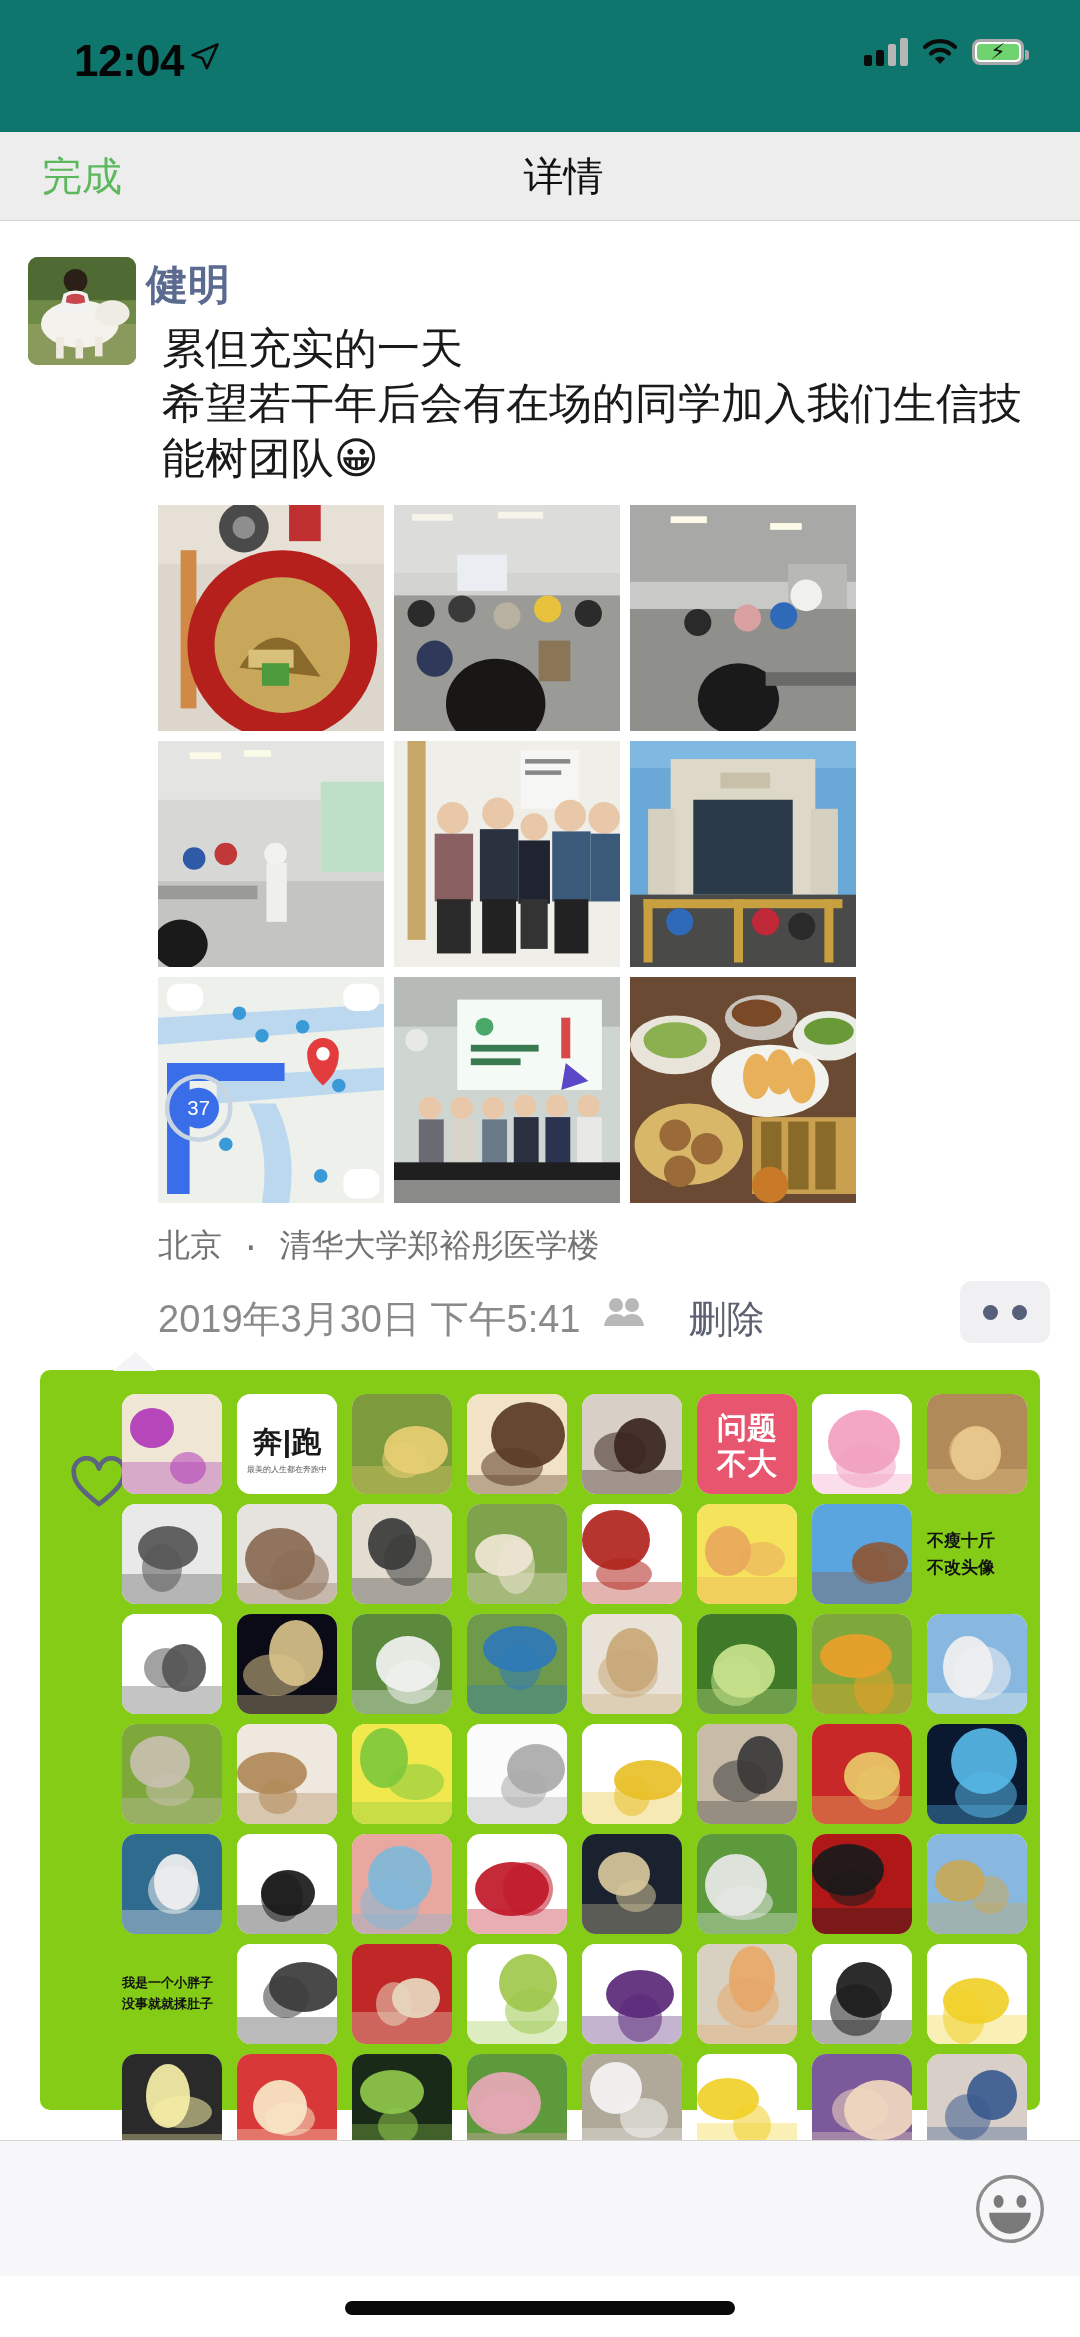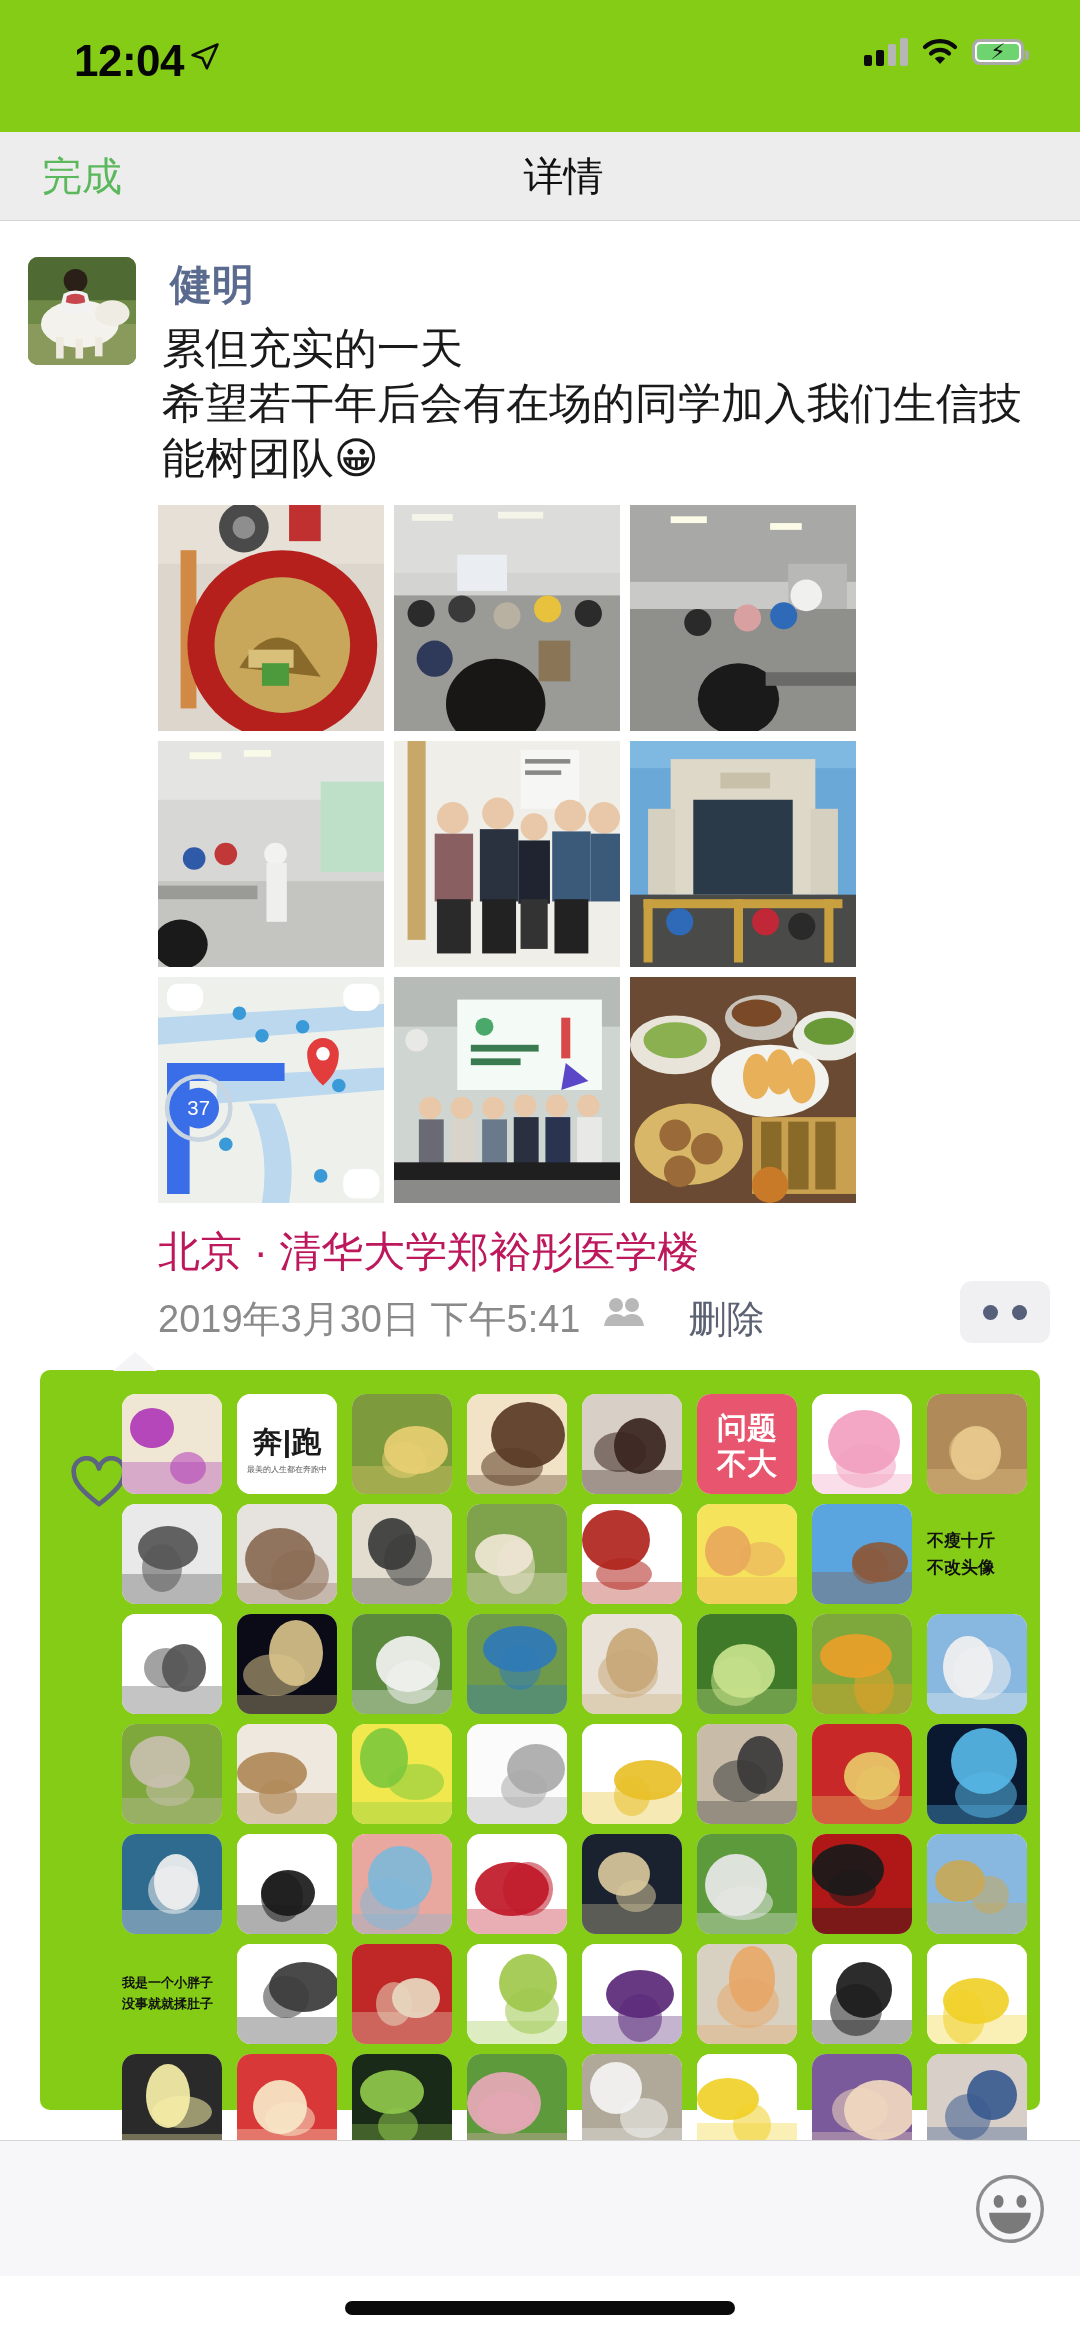--- a/index.html
+++ b/index.html
@@ -12,21 +12,21 @@
   #screen {
     position: relative;
     width: 1080px; height: 2337px;
     background: #ffffff;
   }
 
   
   .statusbar {
     position: absolute; top: 0; left: 0;
     width: 1080px; height: 132px;
-    background: #84cc16;
+    background: #0f766e;
   }
   .sb-time {
     position: absolute; left: 74px; top: 36px;
     font-size: 44px; font-weight: bold; color: #060606;
     letter-spacing: -0.5px;
   }
   .sb-loc {
     position: absolute; left: 190px; top: 42px;
     width: 30px; height: 30px;
   }
@@ -80,21 +80,21 @@
   
   .post { position: absolute; top: 221px; left: 0; width: 1080px; }
   .avatar {
     position: absolute; left: 28px; top: 36px;
     width: 108px; height: 108px; border-radius: 10px;
     overflow: hidden; background: #6f8a4f;
   }
   .avatar svg { display:block; width: 100%; height: 100%; }
 
   .username {
-    position: absolute; left: 170px; top: 36px;
+    position: absolute; left: 146px; top: 36px;
     font-size: 42px; color: #5b6a8f; font-weight: bold;
   }
   .posttext {
     position: absolute; left: 162px; top: 100px; width: 884px;
     font-size: 43px; line-height: 1.28; color: #1a1a1a;
     white-space: pre-wrap; word-break: break-all;
   }
 
   
   .imggrid {
@@ -103,21 +103,21 @@
     display: grid;
     grid-template-columns: repeat(3, 226px);
     grid-template-rows: repeat(3, 226px);
     gap: 10px;
   }
   .imggrid .cell { overflow: hidden; background: #d9d9d9; position: relative; }
   .imggrid .cell svg { display:block; width:100%; height:100%; }
 
   .location {
     position: absolute; left: 158px; top: 1003px;
-    font-size: 42px; color: #be185d;
+    font-size: 32px; color: #737373; font-family: Liberation Mono, monospace;
   }
   .metarow {
     position: absolute; left: 158px; top: 1073px;
     display: flex; align-items: flex-start; gap: 22px;
   }
   .metarow .date { font-size: 38px; color: #8a8a8a; }
   .metarow .delete { font-size: 38px; color: #5c6272; margin-left: 20px; }
   .ppl-icon { width: 44px; height: 36px; }
   .more-btn {
     position: absolute; right: 30px; top: 1060px;

